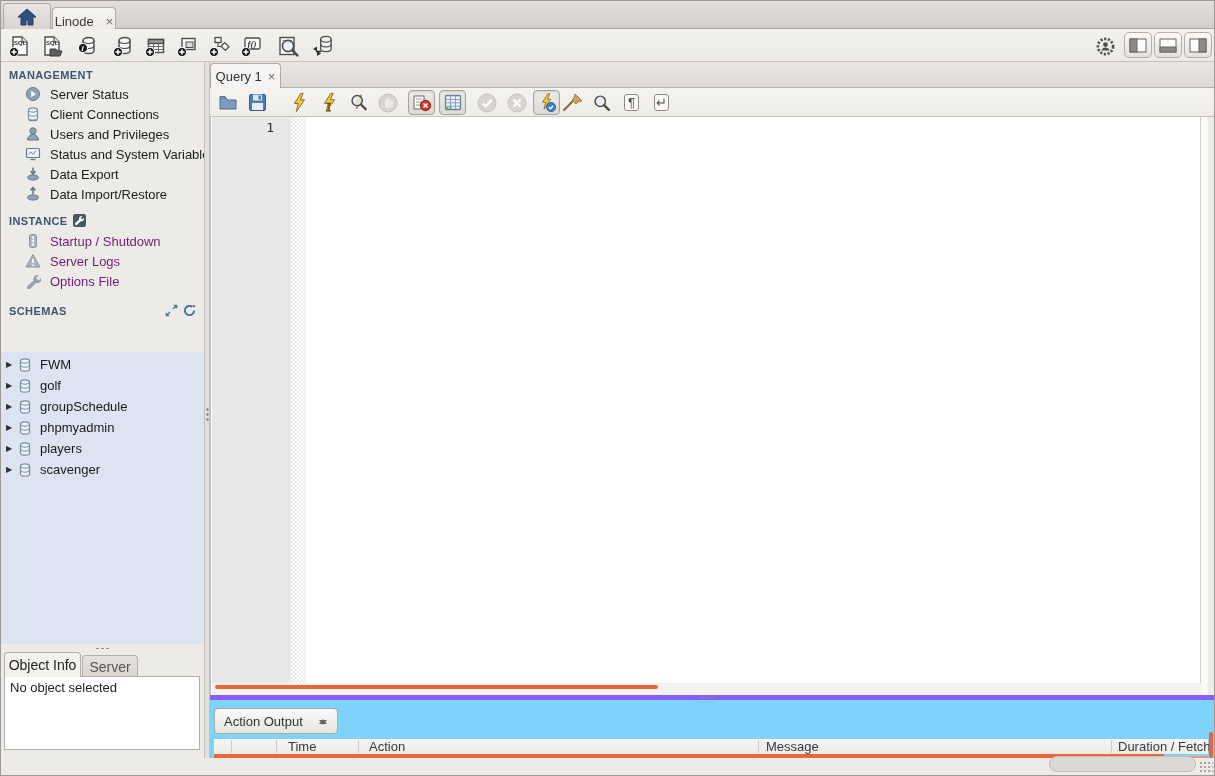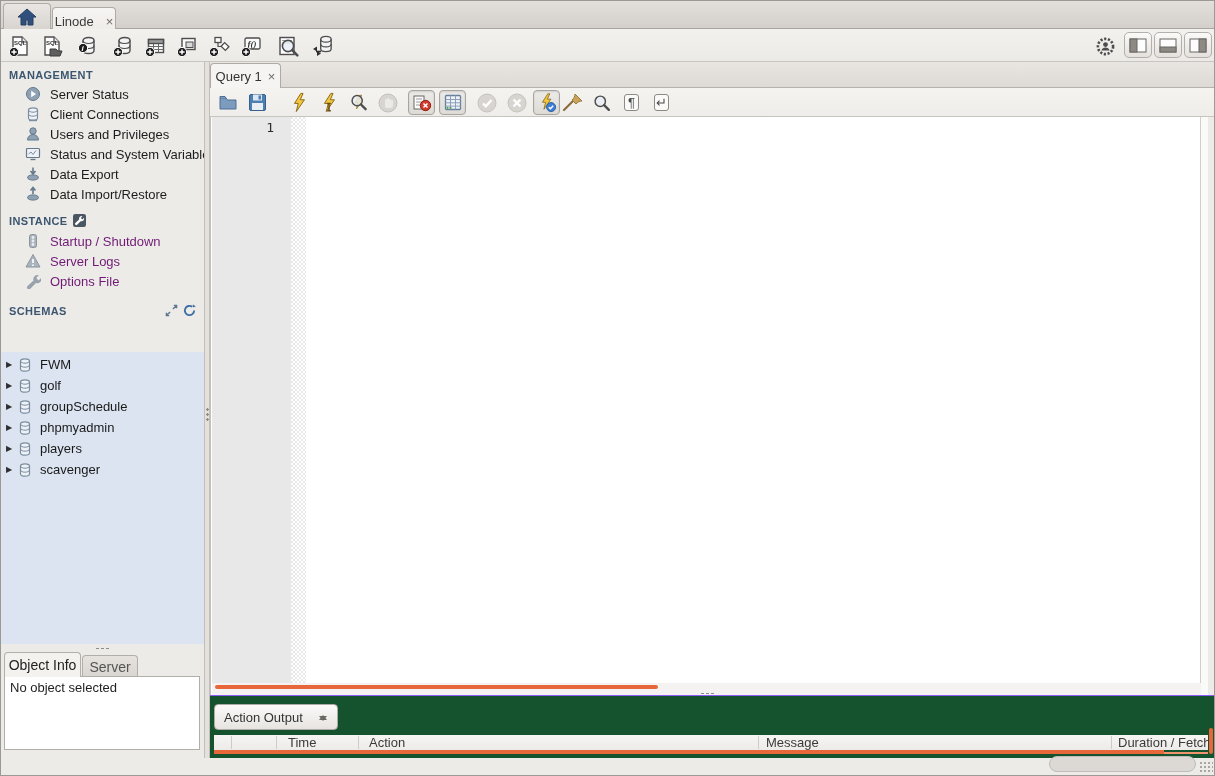--- a/index.html
+++ b/index.html
@@ -90,21 +90,21 @@
   #lineno { position:absolute; left:0; top:3px; width:62px; text-align:right;
     font-family:"DejaVu Sans Mono",monospace; font-size:13px; color:#2d2d2d; }
   #foldstrip { position:absolute; left:80px; top:0; width:15px; height:566px;
     background:repeating-conic-gradient(#ffffff 0% 25%, #e9e9e9 0% 50%); background-size:4px 4px; }
   #canvas { position:absolute; left:95px; top:0; width:895px; height:566px; background:#fff; }
   #vtrack { position:absolute; right:0; top:0; width:8px; height:578px; background:#fafaf9; border-left:1px solid #d2cfca; }
   #htrack { position:absolute; left:1px; top:566px; width:989px; height:12px; background:#f4f3f1; }
   #hthumb { position:absolute; left:3px; top:2px; width:443px; height:4px; background:#e8673a; border-radius:2px; }
 
   
-  #output-panel { position:absolute; left:0; top:633px; width:1006px; height:63px; background:#14532d; border-top:1px solid #8b5cf6; }
+  #output-panel { position:absolute; left:0; top:633px; width:1006px; height:63px; background:#7dd3fc; border-top:5px solid #8b5cf6; }
   #output-select { position:absolute; left:4px; top:8px; width:124px; height:26px; border:1px solid #aeaaa5; border-radius:4px;
     background:linear-gradient(#fbfaf9,#e7e4e0); font-size:13px; color:#333;
     display:flex; align-items:center; padding-left:9px; }
   .spin { position:absolute; right:9px; top:5px; width:9px; height:16px; }
   .spin::before { content:""; position:absolute; top:1px; left:0; border:4px solid transparent; border-bottom:5px solid #6c6863; }
   .spin::after  { content:""; position:absolute; bottom:1px; left:0; border:4px solid transparent; border-top:5px solid #6c6863; }
 
   #out-header { position:absolute; left:4px; top:39px; width:994px; height:15px;
     background:linear-gradient(#f7f5f3,#edebe8); }
   .col-div { position:absolute; top:1px; width:1px; height:13px; background:#cfccc7; }

